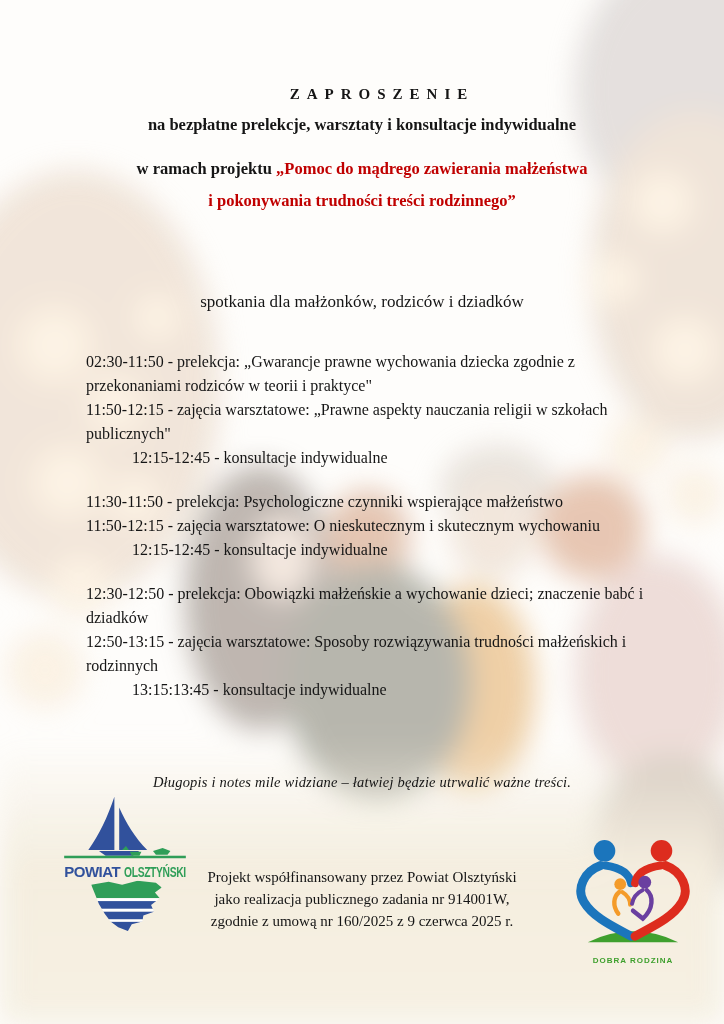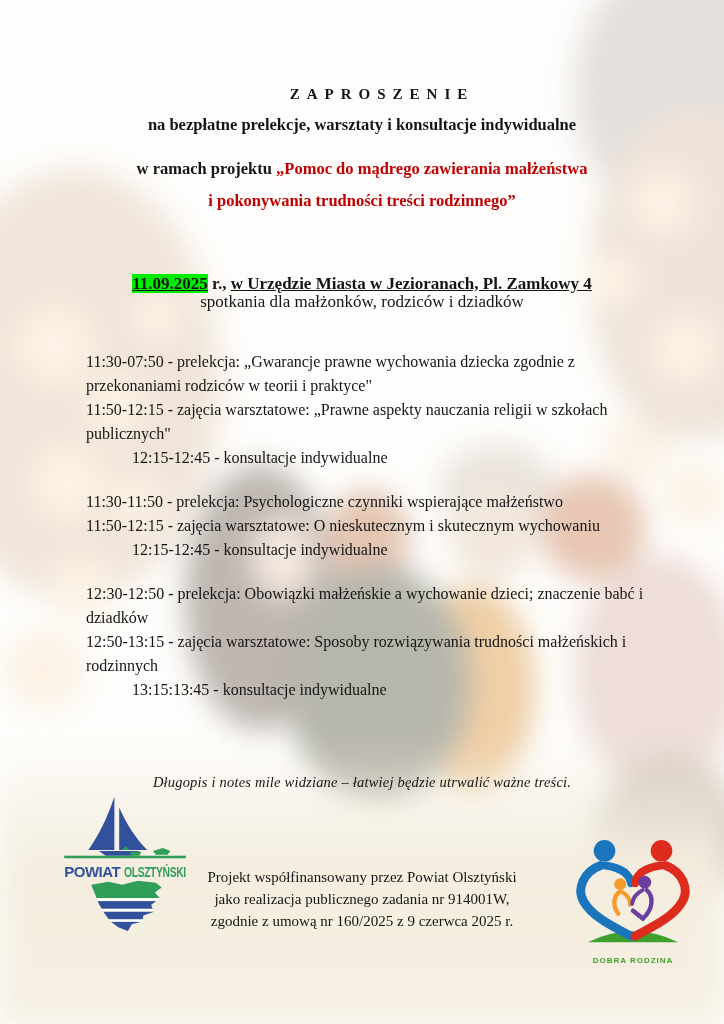--- a/index.html
+++ b/index.html
@@ -111,27 +111,26 @@
   <div class="content">
     <h1 class="center title">ZAPROSZENIE</h1>
 
     <p class="center lead l1">na bezpłatne prelekcje, warsztaty i konsultacje indywidualne</p>
 
     <p class="center lead l2"><span>w ramach projektu </span><span class="red">„Pomoc do mądrego zawierania małżeństwa</span></p>
 
     <p class="center lead l3 red">i pokonywania trudności treści rodzinnego”</p>
 
 
-    <p class="center event-line"><span class="date-hl">11.09.2025</span><span> r., </span><span class="loc">w Urzędzie Miasta w Jezioranach, Pl. Zamkowy 4</span></p>
 
     <p class="center audience">spotkania dla małżonków, rodziców i dziadków</p>
 
     <div class="schedule">
       <div class="block">
-        <p>11:30-07:50 - prelekcja: „Gwarancje prawne wychowania dziecka zgodnie z przekonaniami rodziców w teorii i praktyce"</p>
+        <p>02:30-11:50 - prelekcja: „Gwarancje prawne wychowania dziecka zgodnie z przekonaniami rodziców w teorii i praktyce"</p>
         <p>11:50-12:15 - zajęcia warsztatowe: „Prawne aspekty nauczania religii w szkołach publicznych"</p>
         <p class="indent">12:15-12:45 - konsultacje indywidualne</p>
       </div>
       <div class="block">
         <p>11:30-11:50 - prelekcja: Psychologiczne czynniki wspierające małżeństwo</p>
         <p>11:50-12:15 - zajęcia warsztatowe: O nieskutecznym i skutecznym wychowaniu</p>
         <p class="indent">12:15-12:45 - konsultacje indywidualne</p>
       </div>
       <div class="block">
         <p>12:30-12:50 - prelekcja: Obowiązki małżeńskie a wychowanie dzieci; znaczenie babć i dziadków</p>

